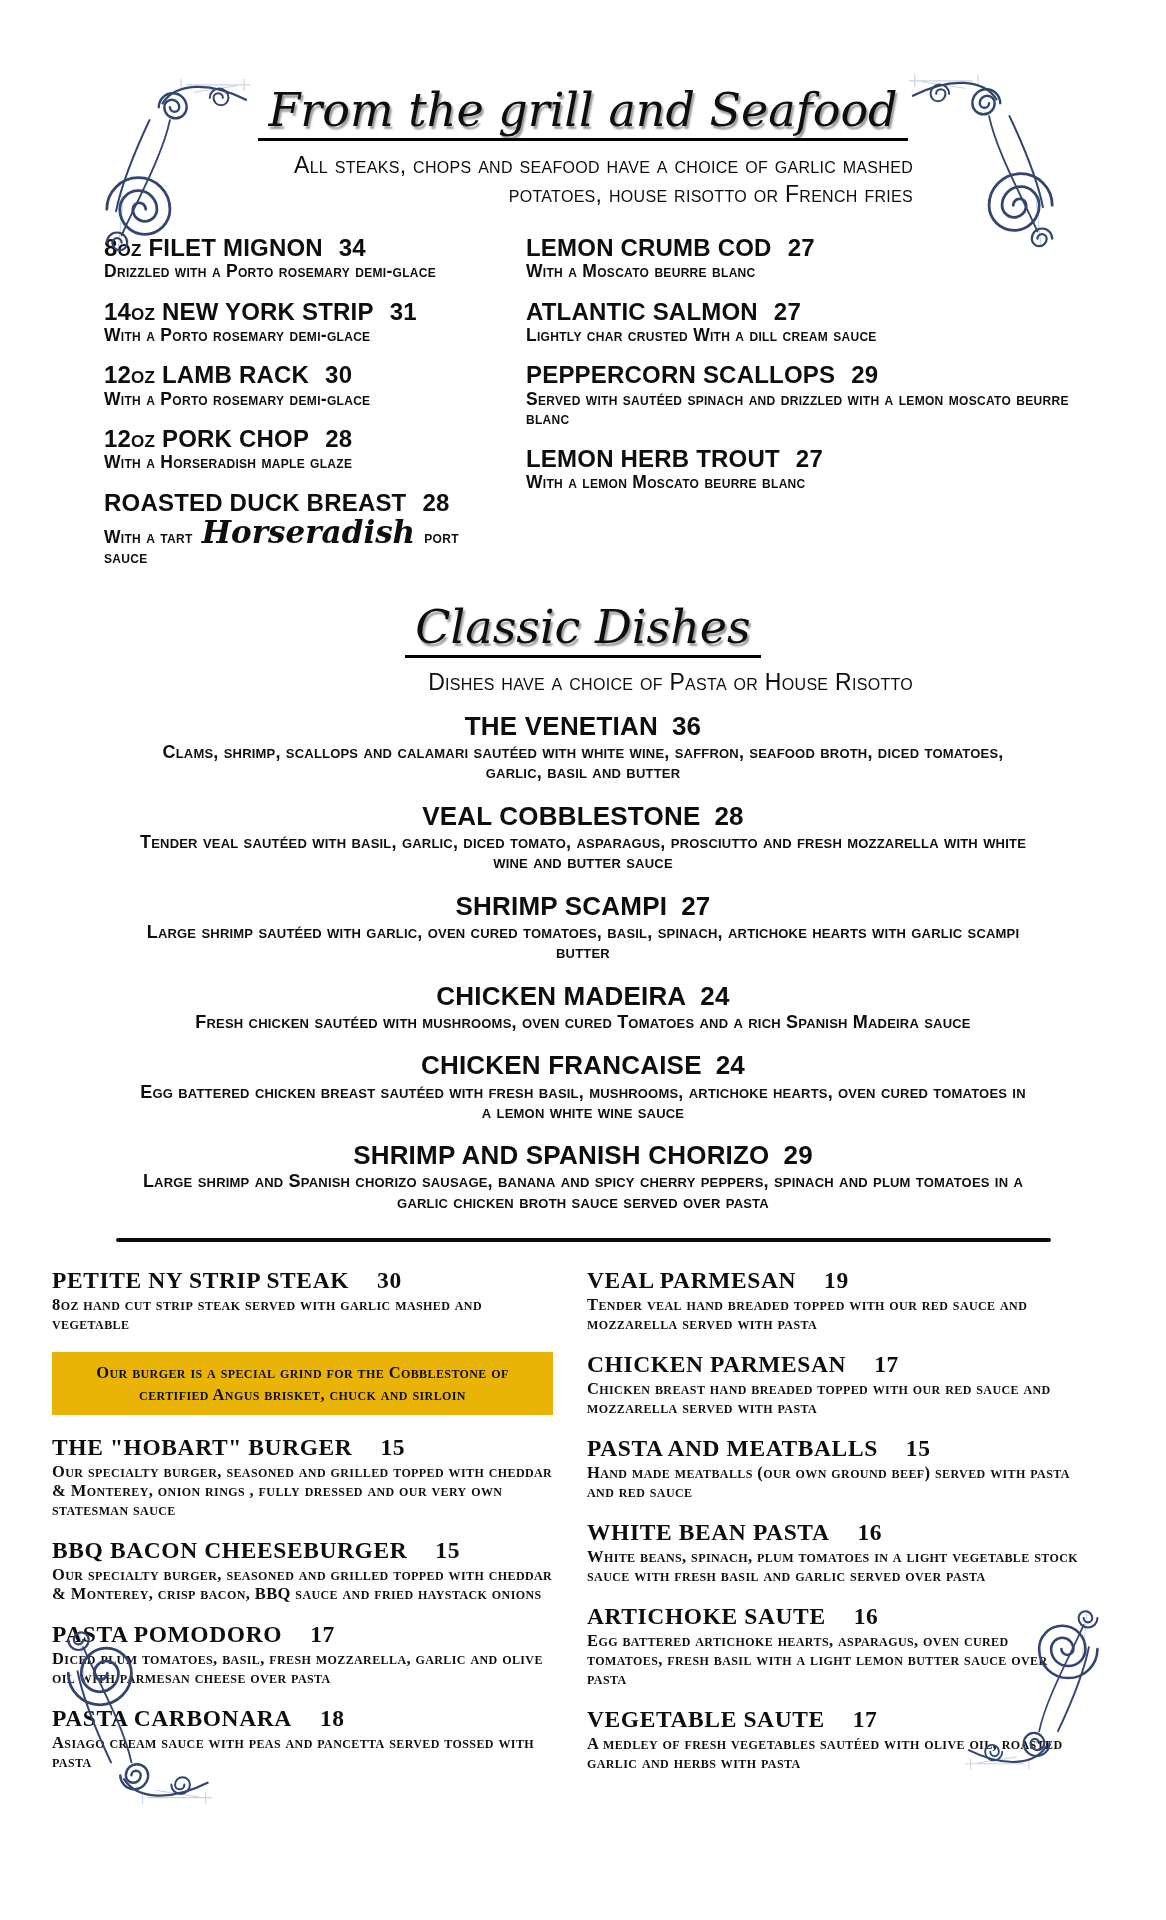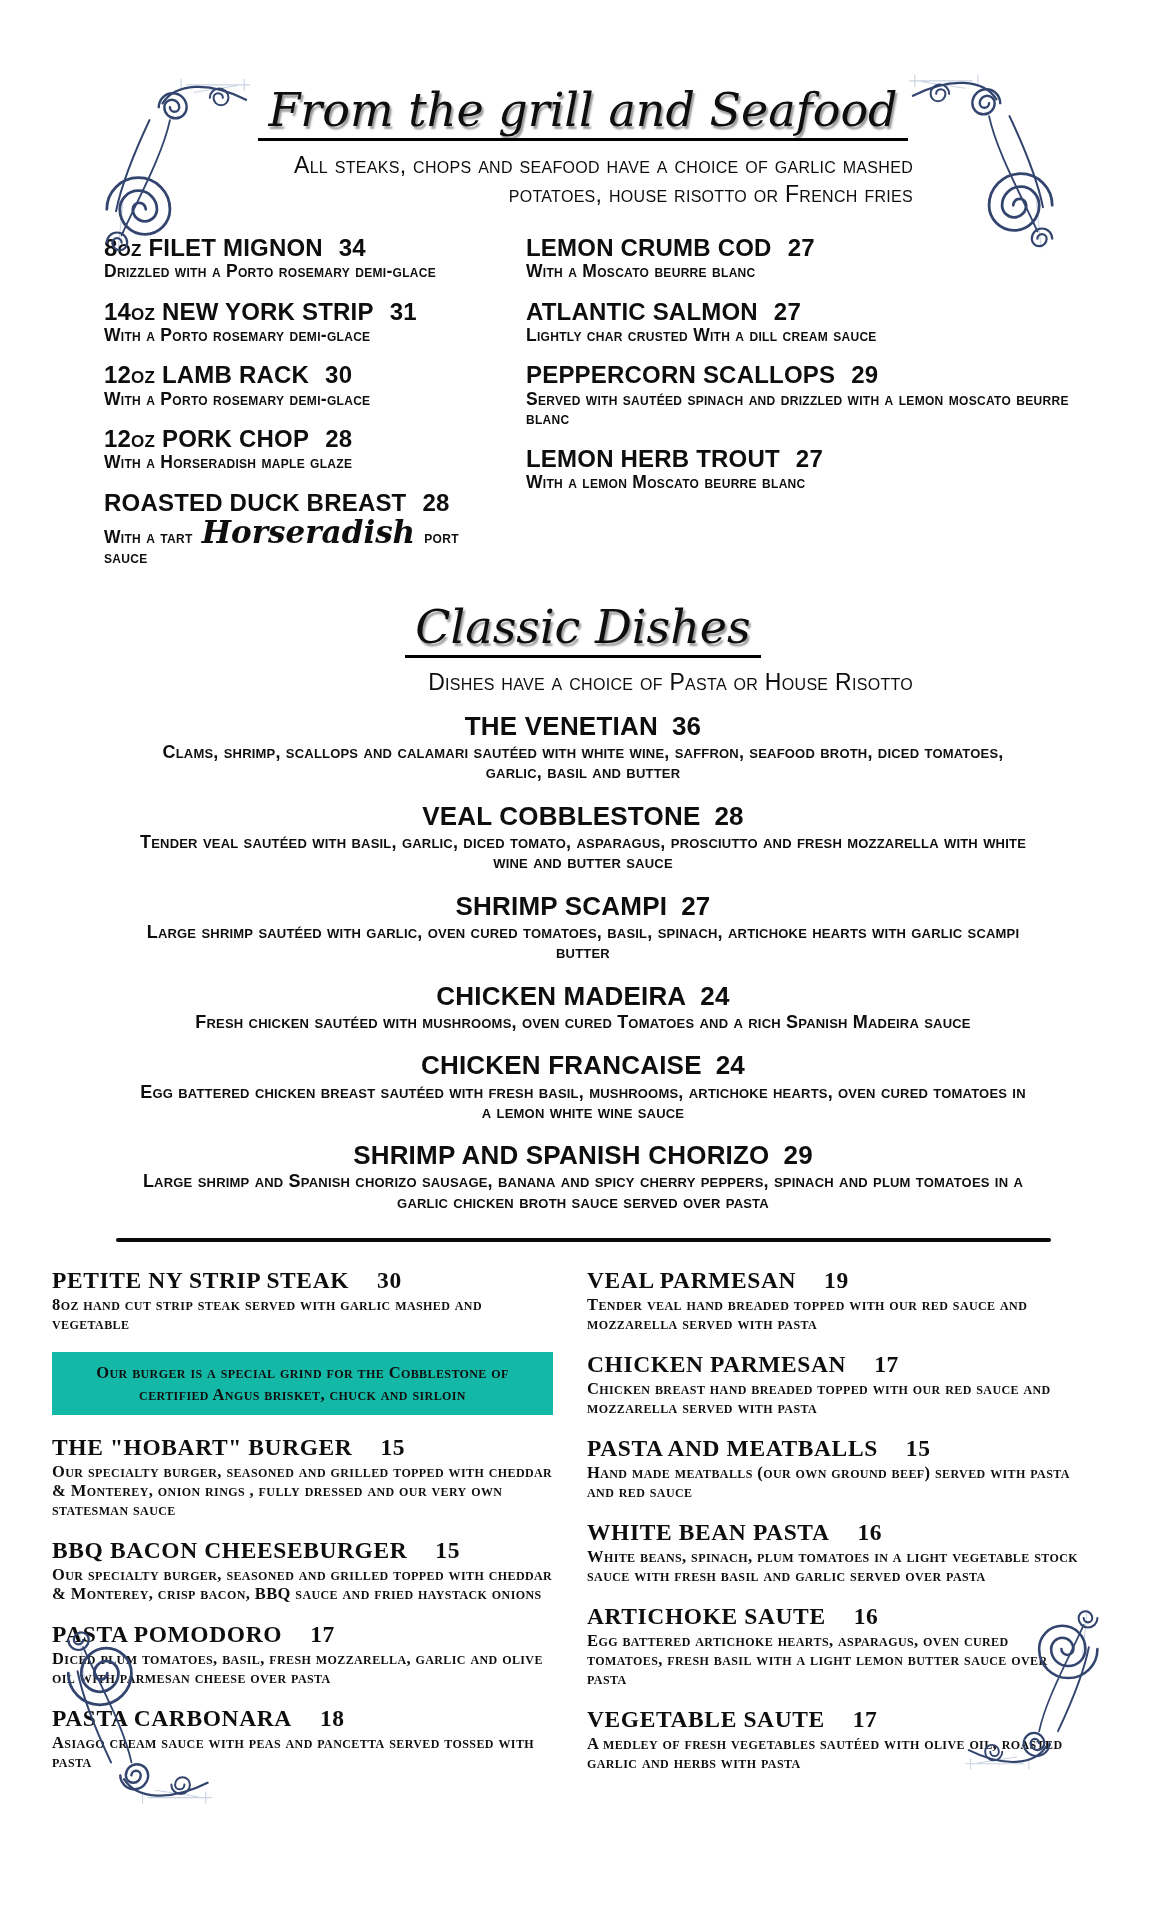--- a/index.html
+++ b/index.html
@@ -99,21 +99,21 @@
     font-variant:small-caps;
     font-family:"Liberation Serif", serif;
   }
   .bottom .item-price{margin-left:28px;}
   .bottom .item-desc{
     font-variant:small-caps;font-weight:bold;
     font-size:16.5px;line-height:1.16;letter-spacing:.4px;
     margin-top:2px;
   }
   .note-box{
-    background:#14b8a6;
+    background:#eab308;
     padding:10px 8px;
     margin:4px 0 20px 0;
     text-align:center;
     font-variant:small-caps;font-weight:bold;
     font-size:16.5px;line-height:1.3;letter-spacing:.4px;
   }
 </style>
 </head>
 <body>
 

